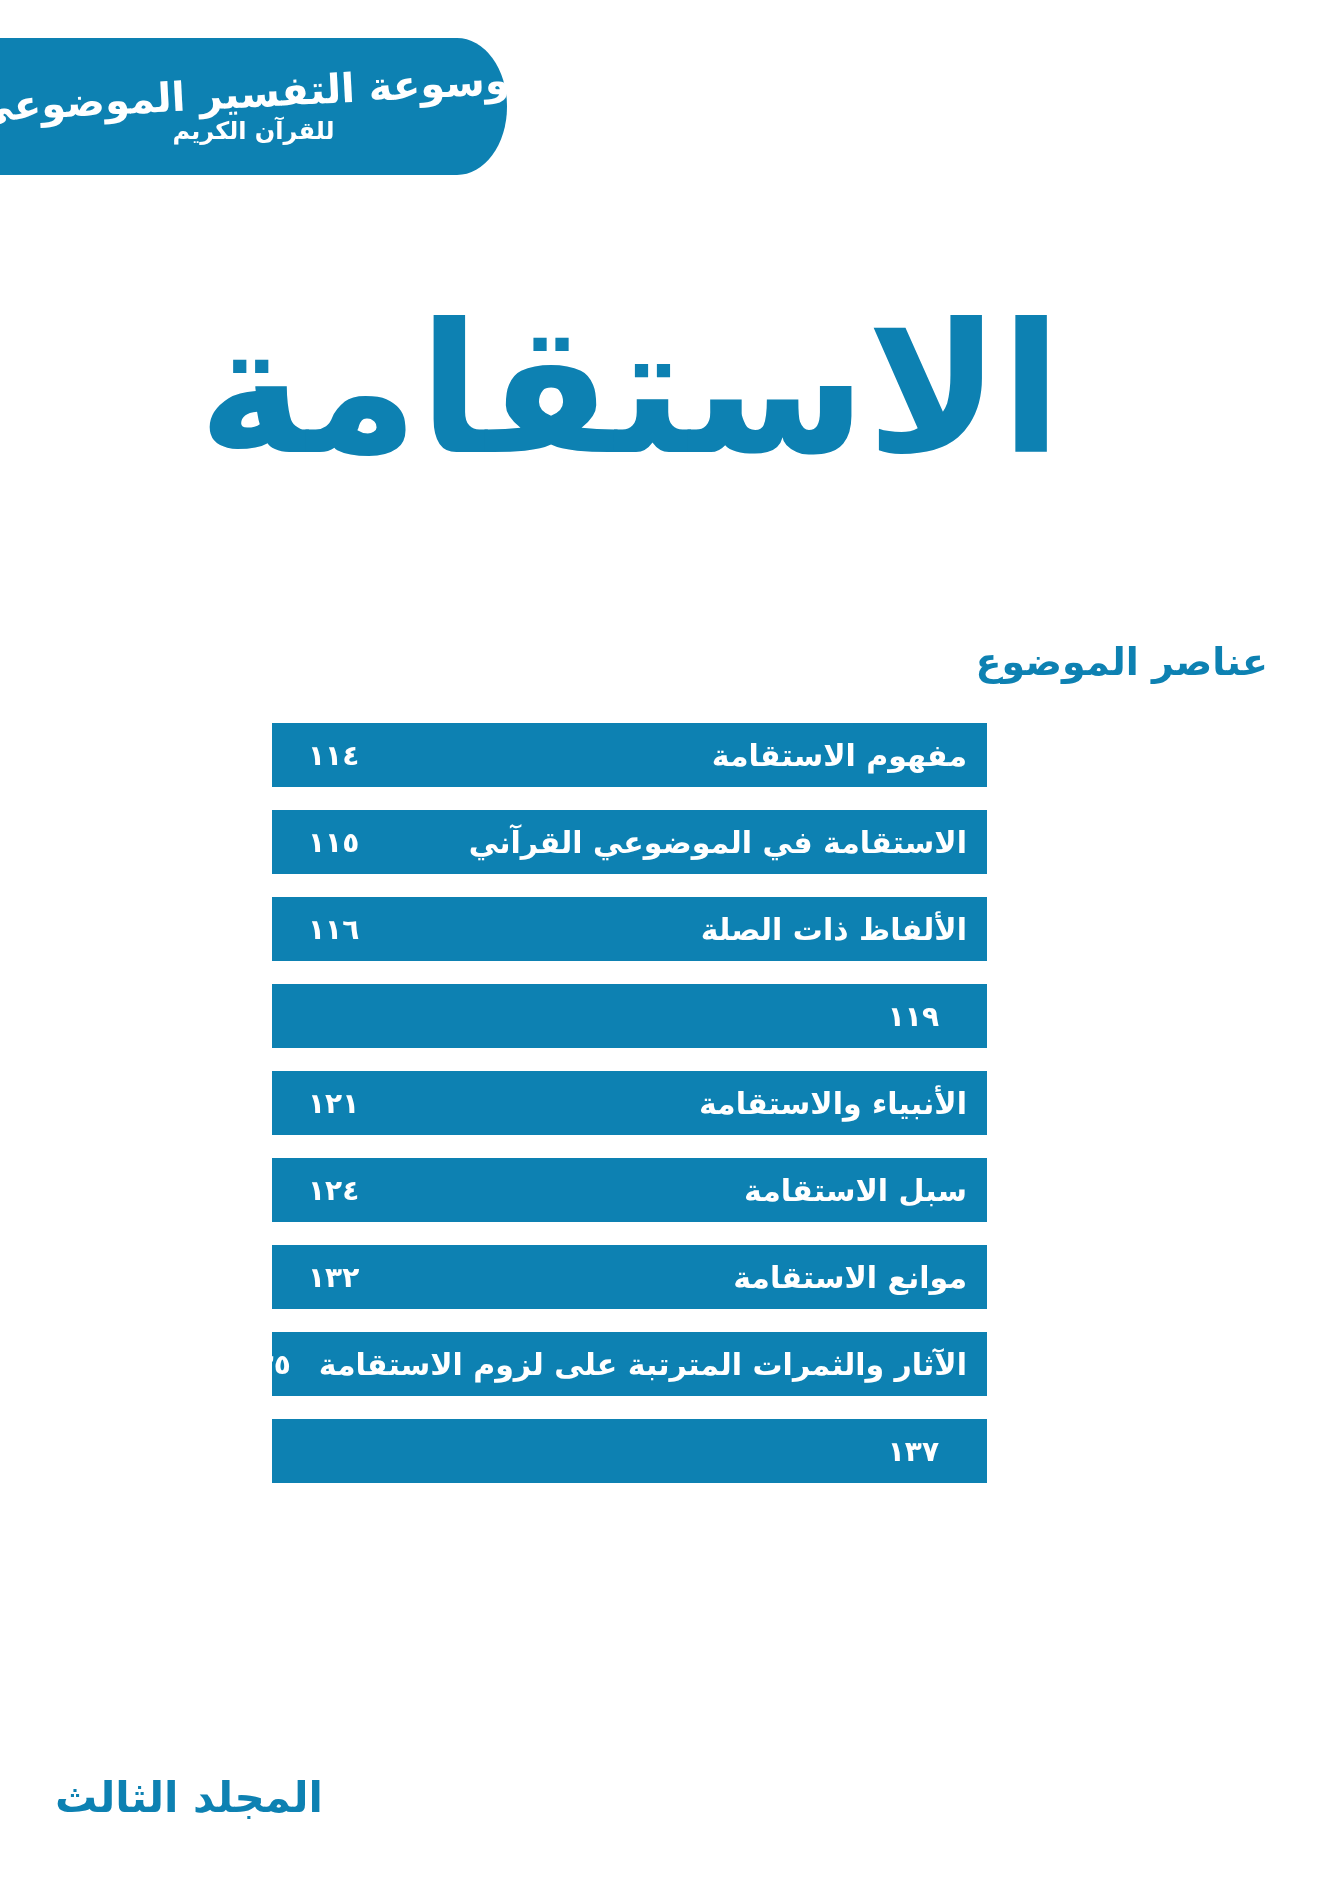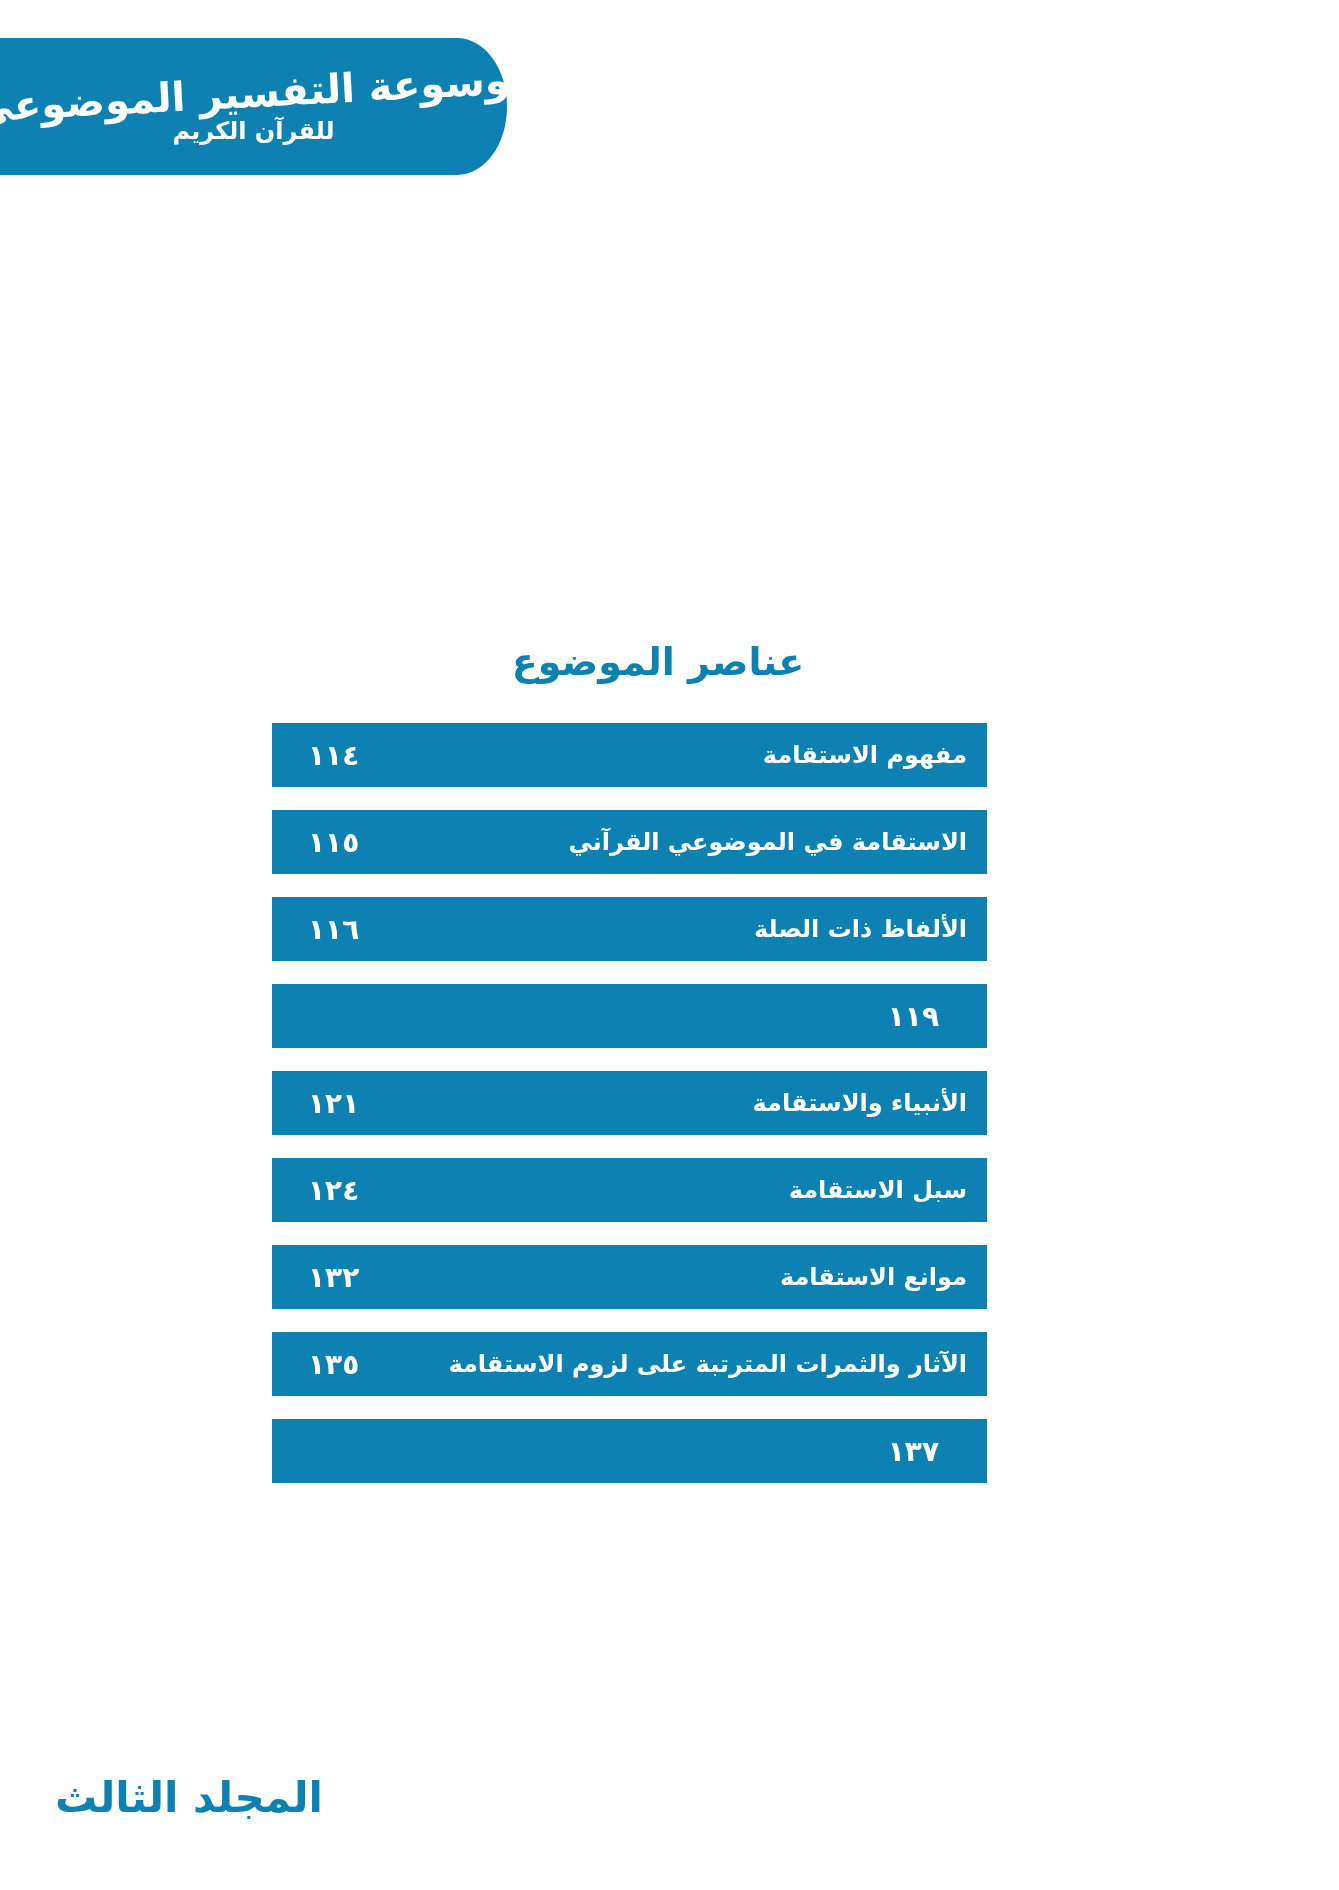--- a/index.html
+++ b/index.html
@@ -62,26 +62,25 @@
     color: var(--accent);
     white-space: nowrap;
   }
 
   
   .section-heading {
     position: absolute;
     top: 636px;
     left: 0;
     width: 1268px;
-    text-align: center;
+    text-align: right;
     font-size: 38px;
     font-weight: bold;
     color: var(--accent);
     line-height: 52px;
-    margin-left: 24px;
   }
 
   
   .toc {
     position: absolute;
     left: 272px;
     top: 723px;
     width: 715px;
     display: flex;
     flex-direction: column;
@@ -92,21 +91,21 @@
     height: 64px;
     background: var(--accent);
     color: #fff;
     display: flex;
     align-items: center;
     justify-content: space-between;
     padding: 0 20px 0 36px; 
     font-weight: bold;
   }
   .toc-label {
-    font-size: 24px;
+    font-size: 30px;
     white-space: nowrap;
   }
   .toc-num {
     font-size: 28px;
     white-space: nowrap;
     margin-right: 28px;
   }
 
   
   .volume {
@@ -125,20 +124,21 @@
 </head>
 <body>
 
 <div class="page">
 
   <header class="banner">
     <div class="banner-title">موسوعة التفسير الموضوعي</div>
     <div class="banner-subtitle">للقرآن الكريم</div>
   </header>
 
+  <h1 class="main-title">الاستقامة</h1>
 
   <h2 class="section-heading">عناصر الموضوع</h2>
 
   <div class="toc">
 
       <div class="toc-row">
         <span class="toc-label">مفهوم الاستقامة</span>
         <span class="toc-num">١١٤</span>
       </div>
 

